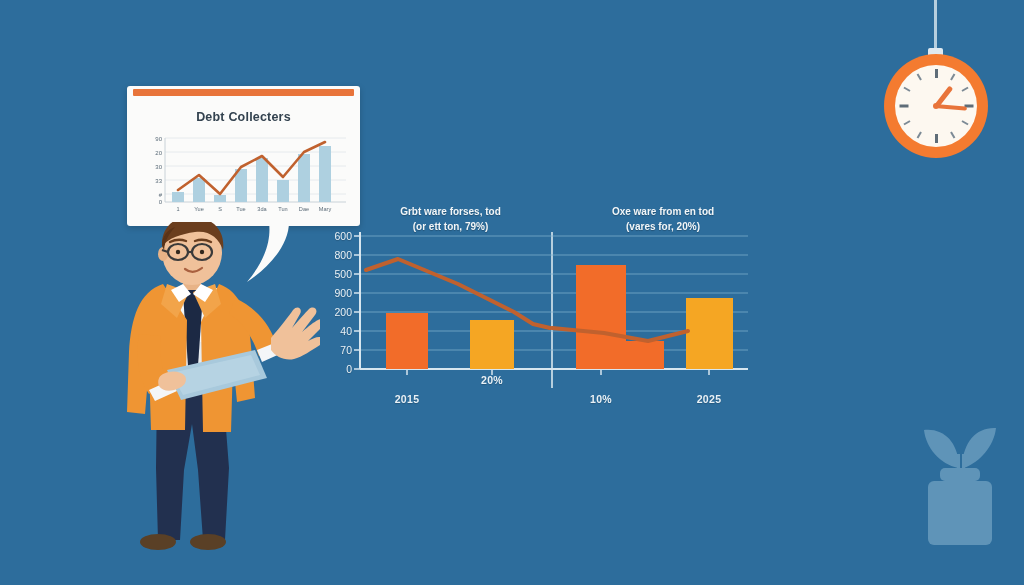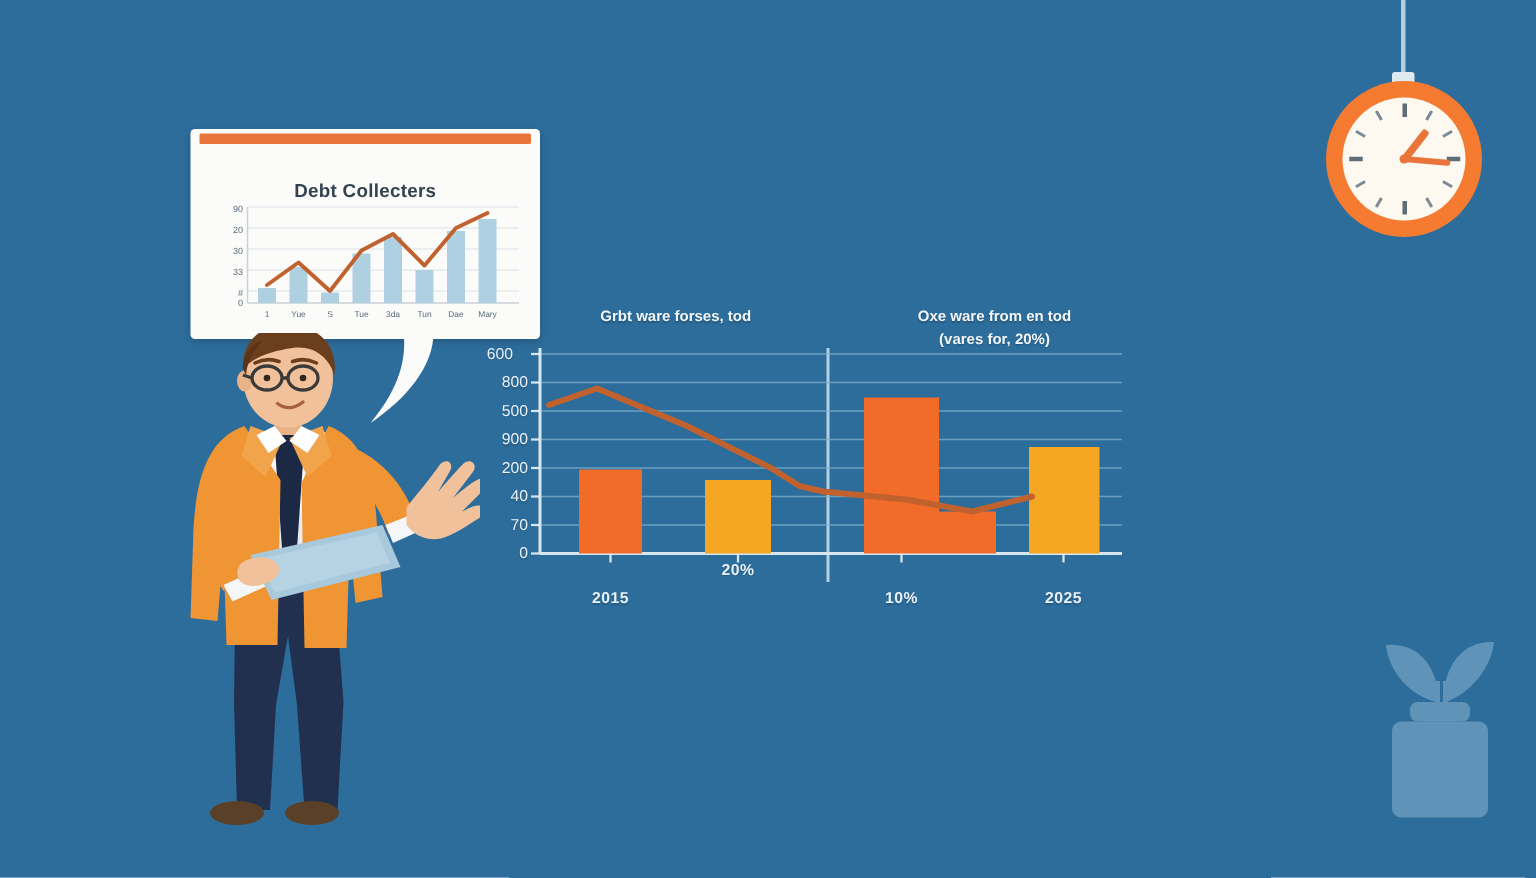--- a/index.html
+++ b/index.html
@@ -54,21 +54,21 @@
   
   .bubble {
     position: absolute; left: 127px; top: 86px; width: 233px; height: 140px;
     background: #fbfbfa; border-radius: 3px;
     box-shadow: 0 2px 6px rgba(0,0,0,.18);
     overflow: hidden;
   }
   .bubble-accent { height: 7px; background: #e8743a; margin: 3px 6px 0 6px; border-radius: 1px; }
   .bubble-title {
     text-align: center; color: #33424f; font-size: 12.5px; font-weight: bold;
-    letter-spacing: .2px; margin-top: 24px;
+    letter-spacing: .2px; margin-top: 14px;
   }
   .bubble-tail {
     position: absolute; left: 245px; top: 222px; width: 48px; height: 62px;
   }
   .mini-chart { position: absolute; left: 16px; top: 46px; width: 205px; height: 86px; }
 
   
   .panel { position: absolute; }
   .panel-title {
     color: #f2f6f8; font-size: 10px; font-weight: bold; text-align: center;
@@ -178,20 +178,21 @@
   </div>
 
   <svg class="bubble-tail" viewBox="0 0 48 62">
     <path d="M44 0 C44 22 26 44 2 60 C22 36 26 16 24 0 Z" fill="#fbfbfa"></path>
   </svg>
 
   <div class="divider"></div>
 
   <div class="panel panel-title" style="left:368px; top:204px; width:165px;">
     <div>Grbt ware forses, tod</div>
+    <div>(or ett ton, 79%)</div>
   </div>
 
   <div class="panel panel-title" style="left:578px; top:204px; width:170px;">
     <div>Oxe ware from en tod</div>
     <div>(vares for, 20%)</div>
   </div>
 
   <svg style="position:absolute; left:318px; top:228px; width:432px; height:162px;" viewBox="0 0 432 162">
 
     <g stroke="#7fb0cd" stroke-width="1" opacity=".75">
@@ -230,21 +231,21 @@
     <polyline points="234,100 286,105 330,113 370,103" fill="none" stroke="#c0612e" stroke-width="4" stroke-linejoin="round" stroke-linecap="round"></polyline>
 
     <g stroke="#d7e6ef" stroke-width="1.5">
       <line x1="89" y1="141" x2="89" y2="147"></line>
       <line x1="174" y1="141" x2="174" y2="147"></line>
       <line x1="283" y1="141" x2="283" y2="147"></line>
       <line x1="391" y1="141" x2="391" y2="147"></line>
     </g>
   </svg>
 
-  <div class="axis-lbl ylbl" style="left:308px; top:230px; width:34px;">600</div>
+  <div class="axis-lbl ylbl" style="left:318px; top:230px; width:34px;">600</div>
   <div class="axis-lbl ylbl" style="left:318px; top:249px; width:34px;">800</div>
   <div class="axis-lbl ylbl" style="left:318px; top:268px; width:34px;">500</div>
   <div class="axis-lbl ylbl" style="left:318px; top:287px; width:34px;">900</div>
   <div class="axis-lbl ylbl" style="left:318px; top:306px; width:34px;">200</div>
   <div class="axis-lbl ylbl" style="left:318px; top:325px; width:34px;">40</div>
   <div class="axis-lbl ylbl" style="left:318px; top:344px; width:34px;">70</div>
   <div class="axis-lbl ylbl" style="left:318px; top:363px; width:34px;">0</div>
 
   <div class="axis-lbl xlbl" style="left:382px; top:393px; width:50px;">2015</div>
   <div class="axis-lbl xlbl" style="left:467px; top:374px; width:50px;">20%</div>

